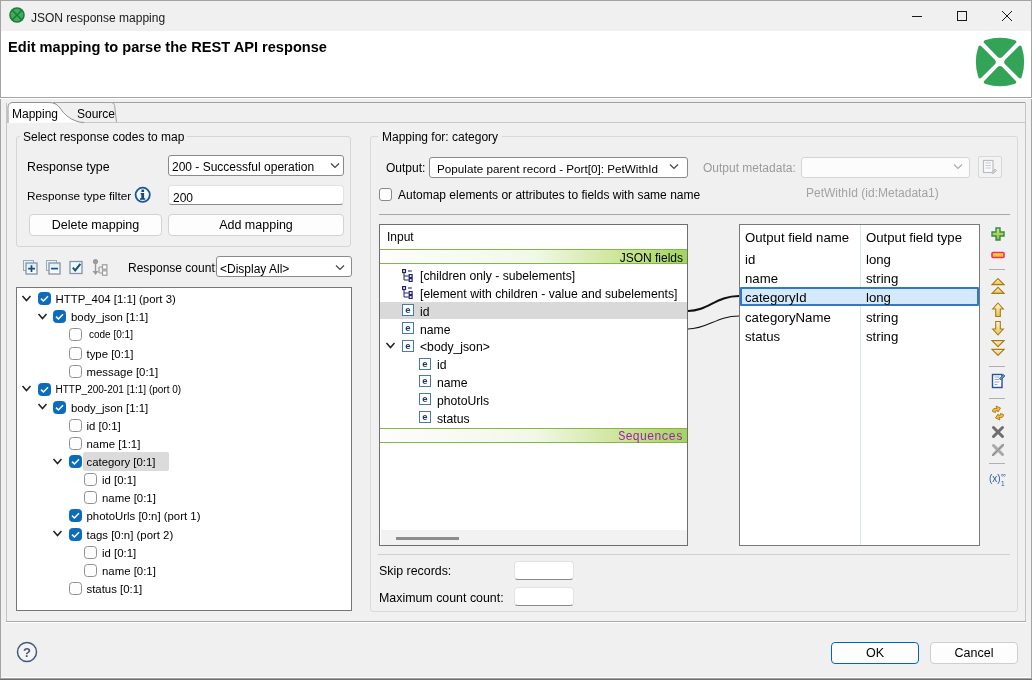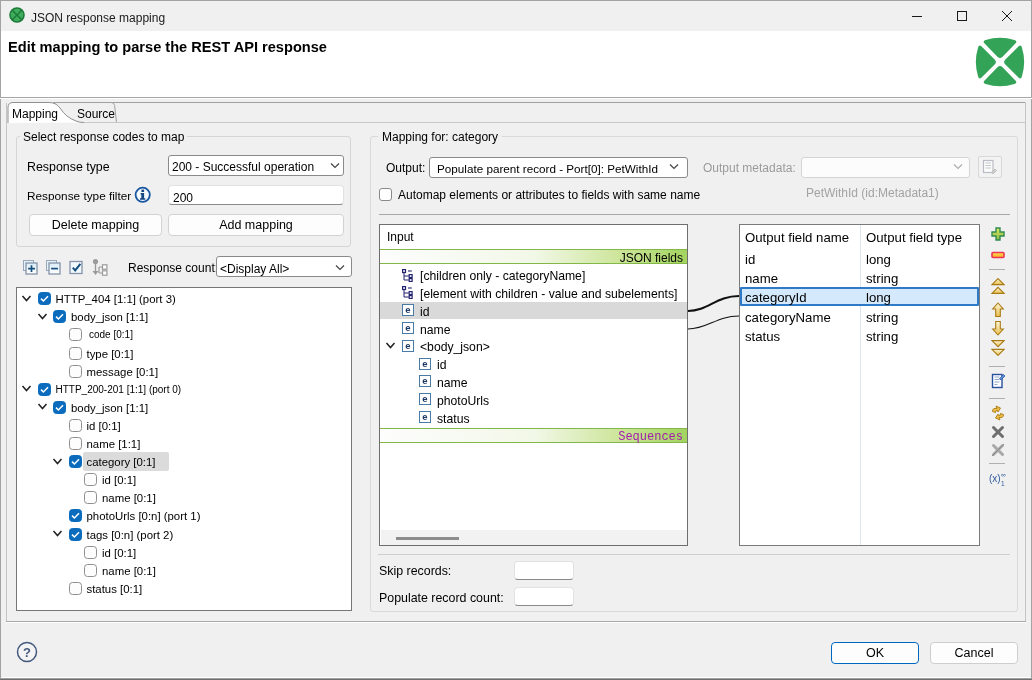--- a/index.html
+++ b/index.html
@@ -267,21 +267,21 @@
     <div class="abs" style="left:380px;top:428px;width:307px;height:15px;background:linear-gradient(90deg,#fdfdfd 0%,#f2f8e8 50%,#cde59a 78%,#a2d45f 100%);border-top:1px solid #83b748;border-bottom:1px solid #83b748;box-sizing:border-box;"></div>
     <div class="abs" style="left:380px;top:430px;width:303px;text-align:right;font-size:12px;color:#a21caf;font-family:Liberation Mono, monospace;">Sequences</div>
     <div class="abs" style="left:380px;top:302px;width:307px;height:17px;background:#d9d9d9;"></div>
     <svg class="abs" style="left:402px;top:268.5px;" width="12" height="13" viewBox="0 0 12 13">
       <path d="M2,3.6 V11 M2,7 h4.8 M2,11 h4.8" fill="none" stroke="#22226e" stroke-width="1"></path>
       <path d="M6,2 h3.8" stroke="#22226e" stroke-width="1.1"></path>
       <rect x="0.6" y="0.6" width="2.9" height="2.9" fill="#ffffff" stroke="#22226e" stroke-width="1.2"></rect>
       <rect x="7.2" y="5.6" width="2.9" height="2.9" fill="#ffffff" stroke="#22226e" stroke-width="1.2"></rect>
       <rect x="7.2" y="9.6" width="2.9" height="2.9" fill="#ffffff" stroke="#22226e" stroke-width="1.2"></rect>
     </svg>
-    <div class="row" style="left:420px;top:269px;font-size:12.2px;">[children only - categoryName]</div>
+    <div class="row" style="left:420px;top:269px;font-size:12.2px;">[children only - subelements]</div>
     <svg class="abs" style="left:402px;top:286.2px;" width="12" height="13" viewBox="0 0 12 13">
       <path d="M2,3.6 V11 M2,7 h4.8 M2,11 h4.8" fill="none" stroke="#22226e" stroke-width="1"></path>
       <path d="M6,2 h3.8" stroke="#22226e" stroke-width="1.1"></path>
       <rect x="0.6" y="0.6" width="2.9" height="2.9" fill="#ffffff" stroke="#22226e" stroke-width="1.2"></rect>
       <rect x="7.2" y="5.6" width="2.9" height="2.9" fill="#ffffff" stroke="#22226e" stroke-width="1.2"></rect>
       <rect x="7.2" y="9.6" width="2.9" height="2.9" fill="#ffffff" stroke="#22226e" stroke-width="1.2"></rect>
     </svg>
     <div class="row" style="left:420px;top:286.7px;font-size:12.2px;">[element with children - value and subelements]</div>
     <svg class="abs" style="left:402px;top:304px;" width="12" height="12" viewBox="0 0 12 12">
       <rect x="0.5" y="0.5" width="11" height="11" fill="#fff" stroke="#4a7ba6"></rect>
@@ -411,21 +411,21 @@
       <text x="1" y="12" font-size="10" font-family="Liberation Sans" fill="#2e5a9e">(x)</text>
       <text x="13" y="7" font-size="6.5" font-family="Liberation Sans" fill="#2e5a9e">∞</text>
       <text x="13" y="16" font-size="6.5" font-family="Liberation Sans" fill="#2e5a9e">1</text>
     </svg>
   </div>
 
 <div class="abs" style="left:378px;top:554px;width:632px;height:1px;background:#cfcfcf;"></div>
 
 <div class="abs lbl" style="left:379px;top:564px;font-size:12.4px;">Skip records:</div>
 <div class="abs field" style="left:514px;top:561px;width:60px;height:19px;"></div>
-<div class="abs lbl" style="left:379px;top:591px;font-size:12.4px;">Populate record count:</div>
+<div class="abs lbl" style="left:379px;top:591px;font-size:12.4px;">Maximum count count:</div>
 <div class="abs field" style="left:514px;top:587px;width:60px;height:19px;"></div>
 
 <div class="abs" style="left:1px;top:623px;width:1030px;height:54px;background:#f0f0f0;"></div>
 <svg class="abs" style="left:16px;top:641px;" width="22" height="22" viewBox="0 0 22 22">
   <circle cx="11" cy="11" r="9.5" fill="#f4f4f4" stroke="#44597e" stroke-width="1.5"></circle>
   <text x="11" y="15.5" font-family="Liberation Sans" font-size="13" font-weight="bold" fill="#44597e" text-anchor="middle">?</text>
 </svg>
 <div class="abs btn" style="left:831px;top:642px;width:88px;height:22px;border:1.3px solid #0067c0;border-radius:4px;font-size:12.5px;">OK</div>
 <div class="abs btn" style="left:930px;top:642px;width:88px;height:22px;border:1px solid #cecece;border-radius:4px;font-size:12.5px;">Cancel</div>
 <div class="abs" style="left:0;top:678px;width:1032px;height:1px;background:#a0a0a0;"></div>

